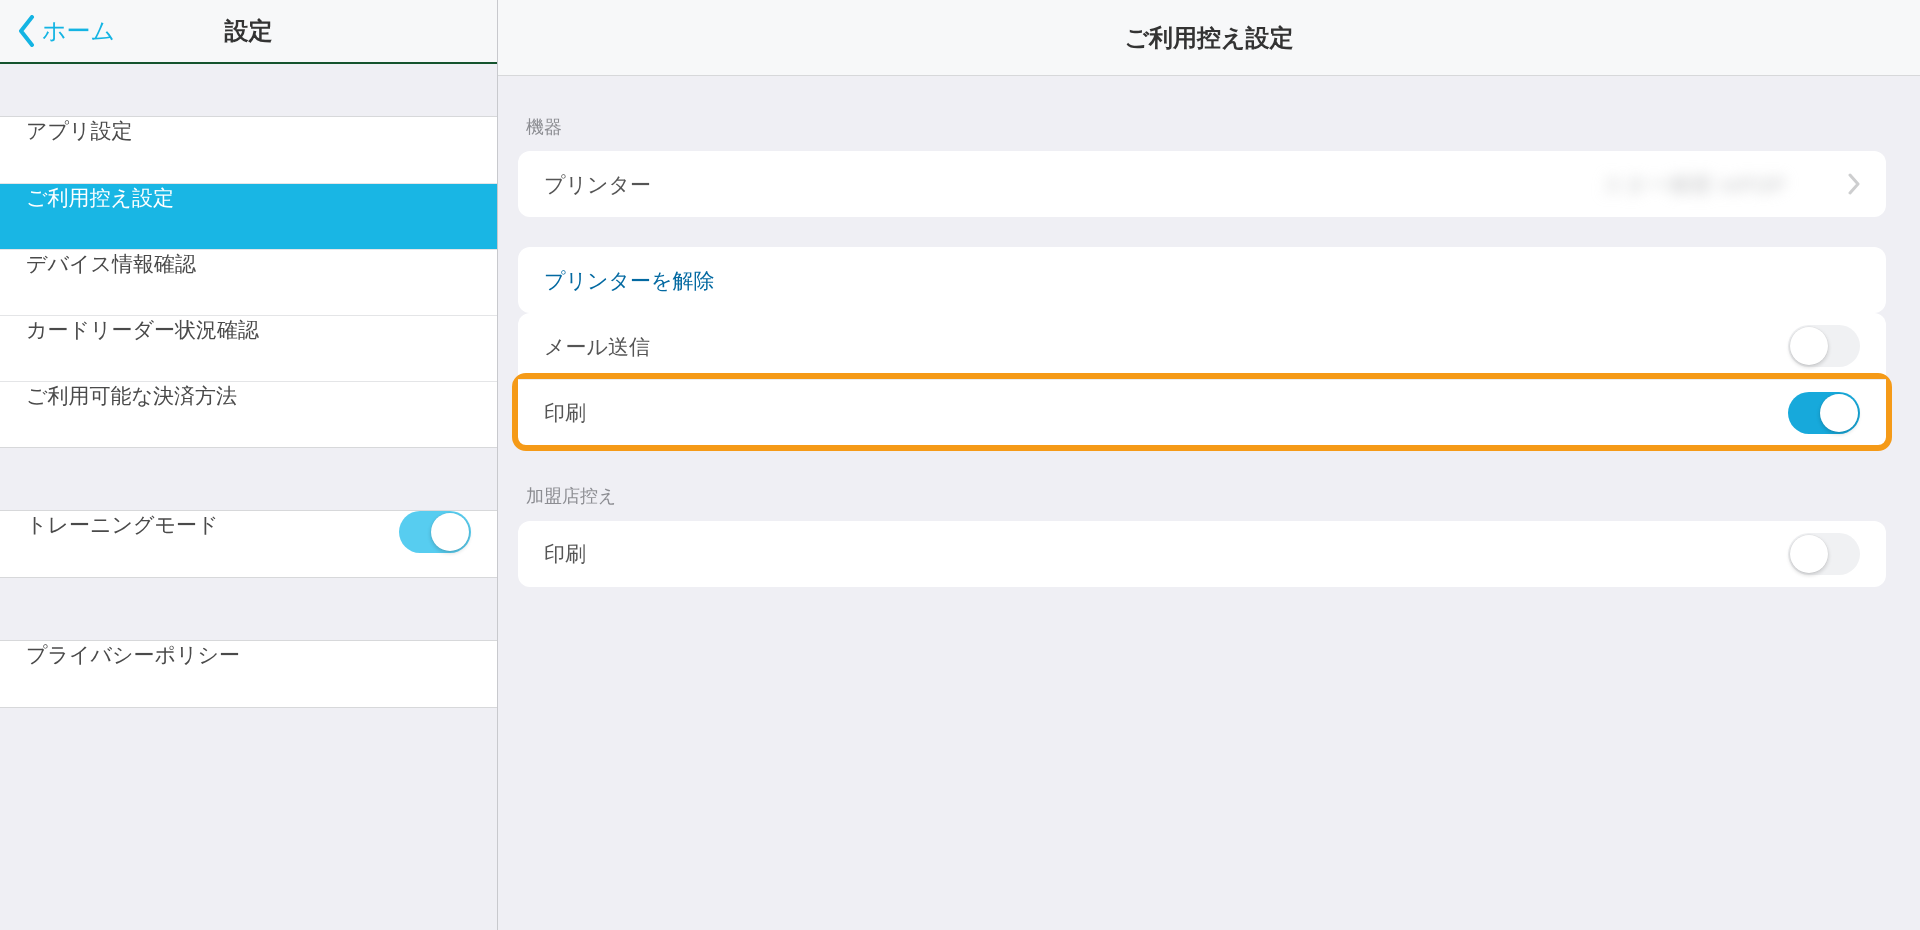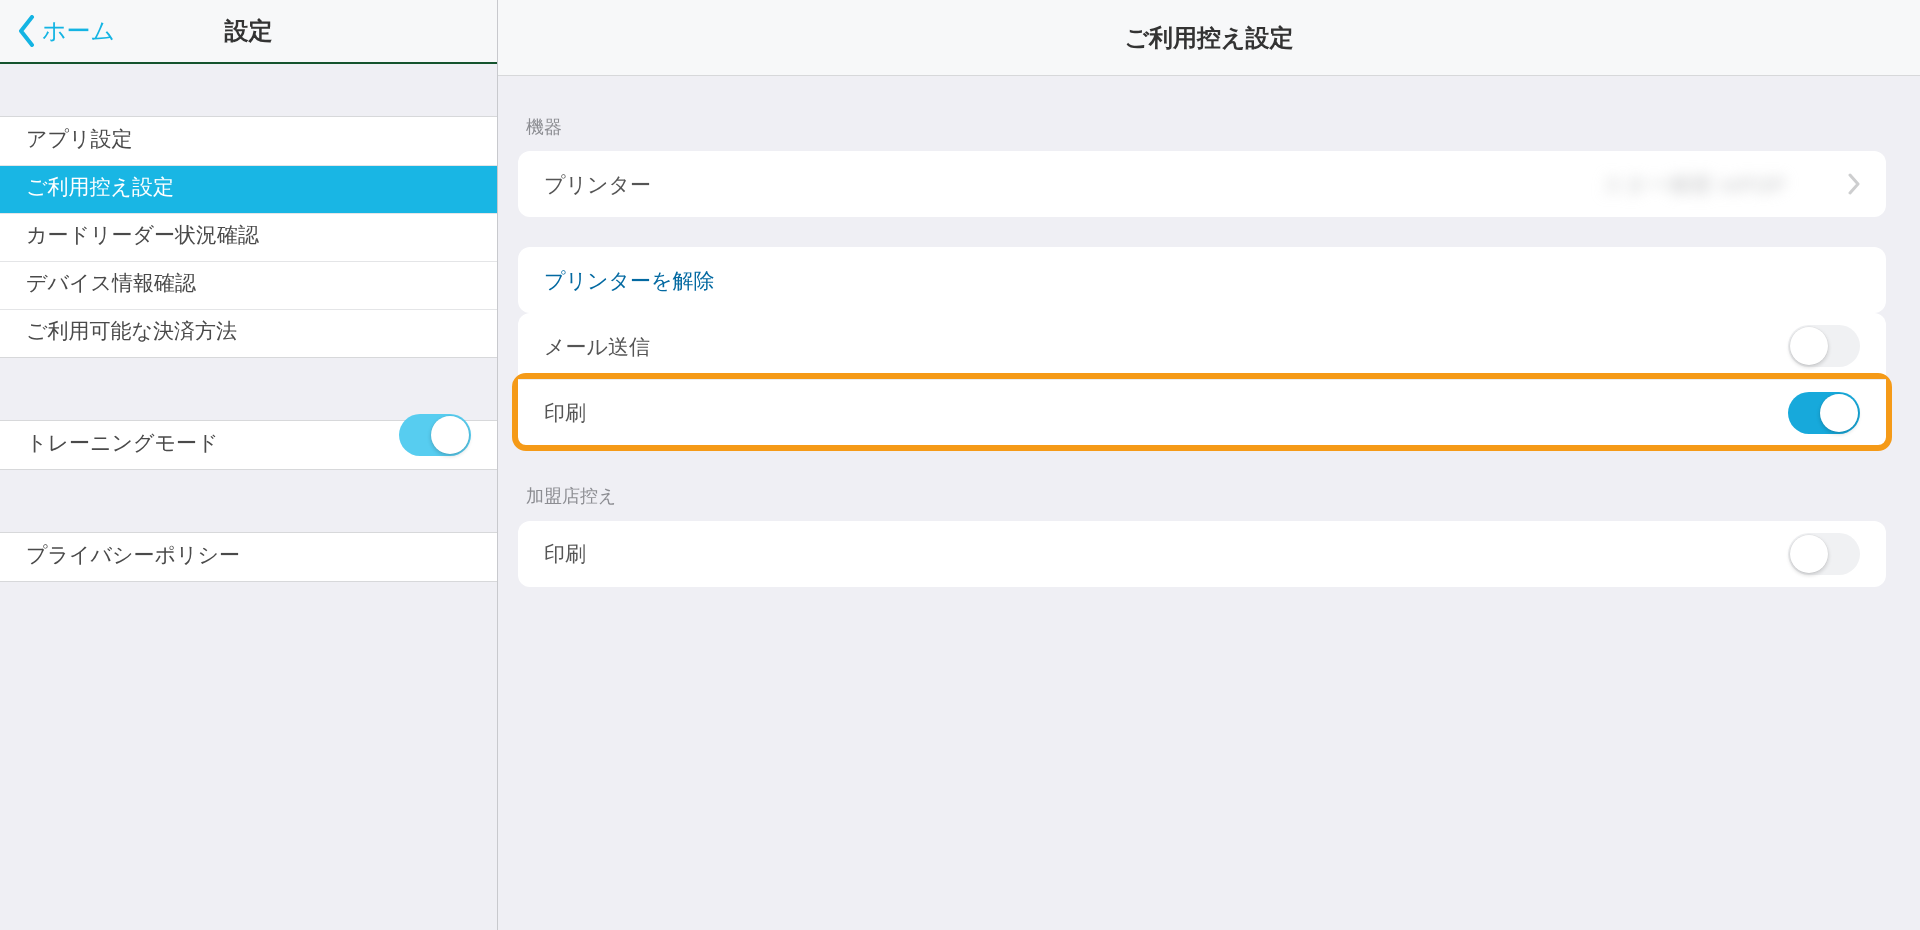--- a/index.html
+++ b/index.html
@@ -60,23 +60,23 @@
     .group-gap-small { height: 52px; }
     .group-gap-large { height: 62px; }
 
     .list {
       background: #fff;
       border-top: 1px solid #d7d8da;
       border-bottom: 1px solid #d7d8da;
     }
     .list .row {
       display: flex;
-      align-items: flex-end;
-      height: 48px;
-      padding: 13px 26px;
+      align-items: flex-start;
+      height: 66px;
+      padding: 0 26px;
       cursor: pointer;
     }
     .list .row + .row { border-top: 1px solid #e4e5e7; }
     .row-label { flex: 1; color: #4a4a4a; }
     .row.selected {
       background: #19b6e4;
     }
     .row.selected .row-label { color: #fff; }
 
     
@@ -187,24 +187,24 @@
     <div class="group-gap-small"></div>
 
     <div class="list">
       <div class="row">
         <span class="row-label">アプリ設定</span>
       </div>
       <div class="row selected">
         <span class="row-label">ご利用控え設定</span>
       </div>
       <div class="row">
+        <span class="row-label">デバイス情報確認</span>
+      </div>
+      <div class="row">
         <span class="row-label">カードリーダー状況確認</span>
-      </div>
-      <div class="row">
-        <span class="row-label">デバイス情報確認</span>
       </div>
       <div class="row">
         <span class="row-label">ご利用可能な決済方法</span>
       </div>
     </div>
 
     <div class="group-gap-large"></div>
 
     <div class="list">
       <div class="row" style="cursor:default">

